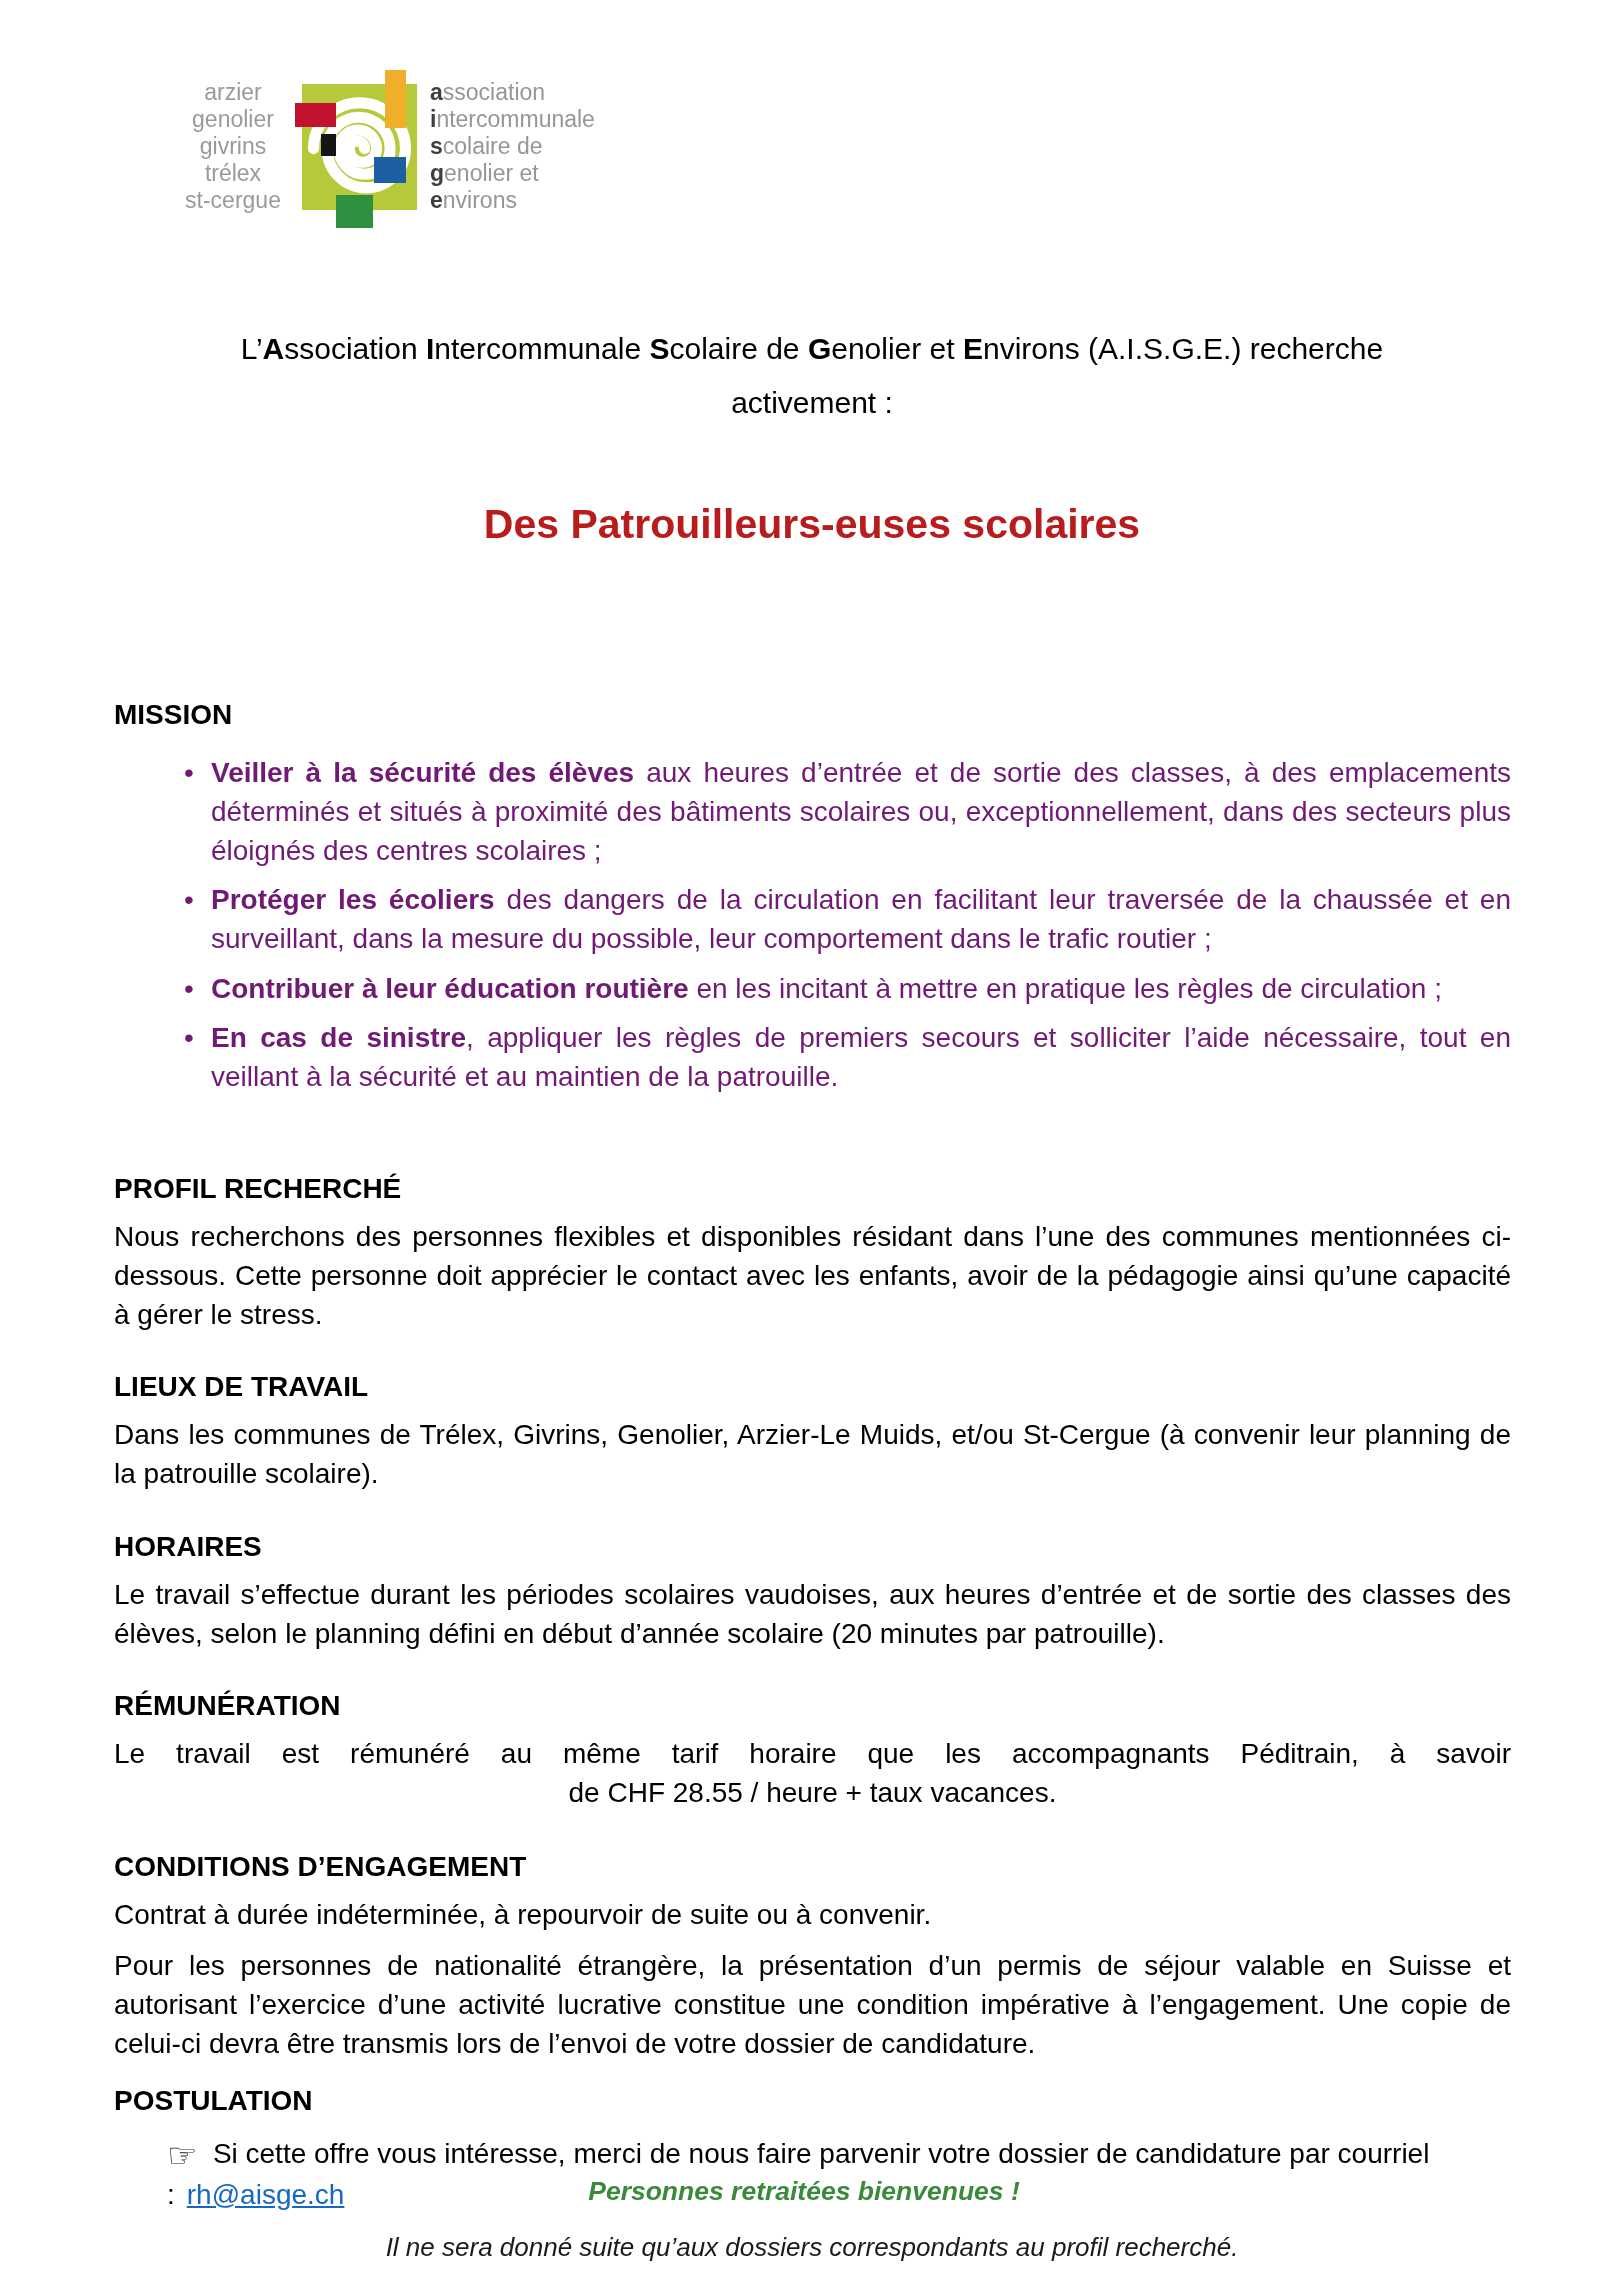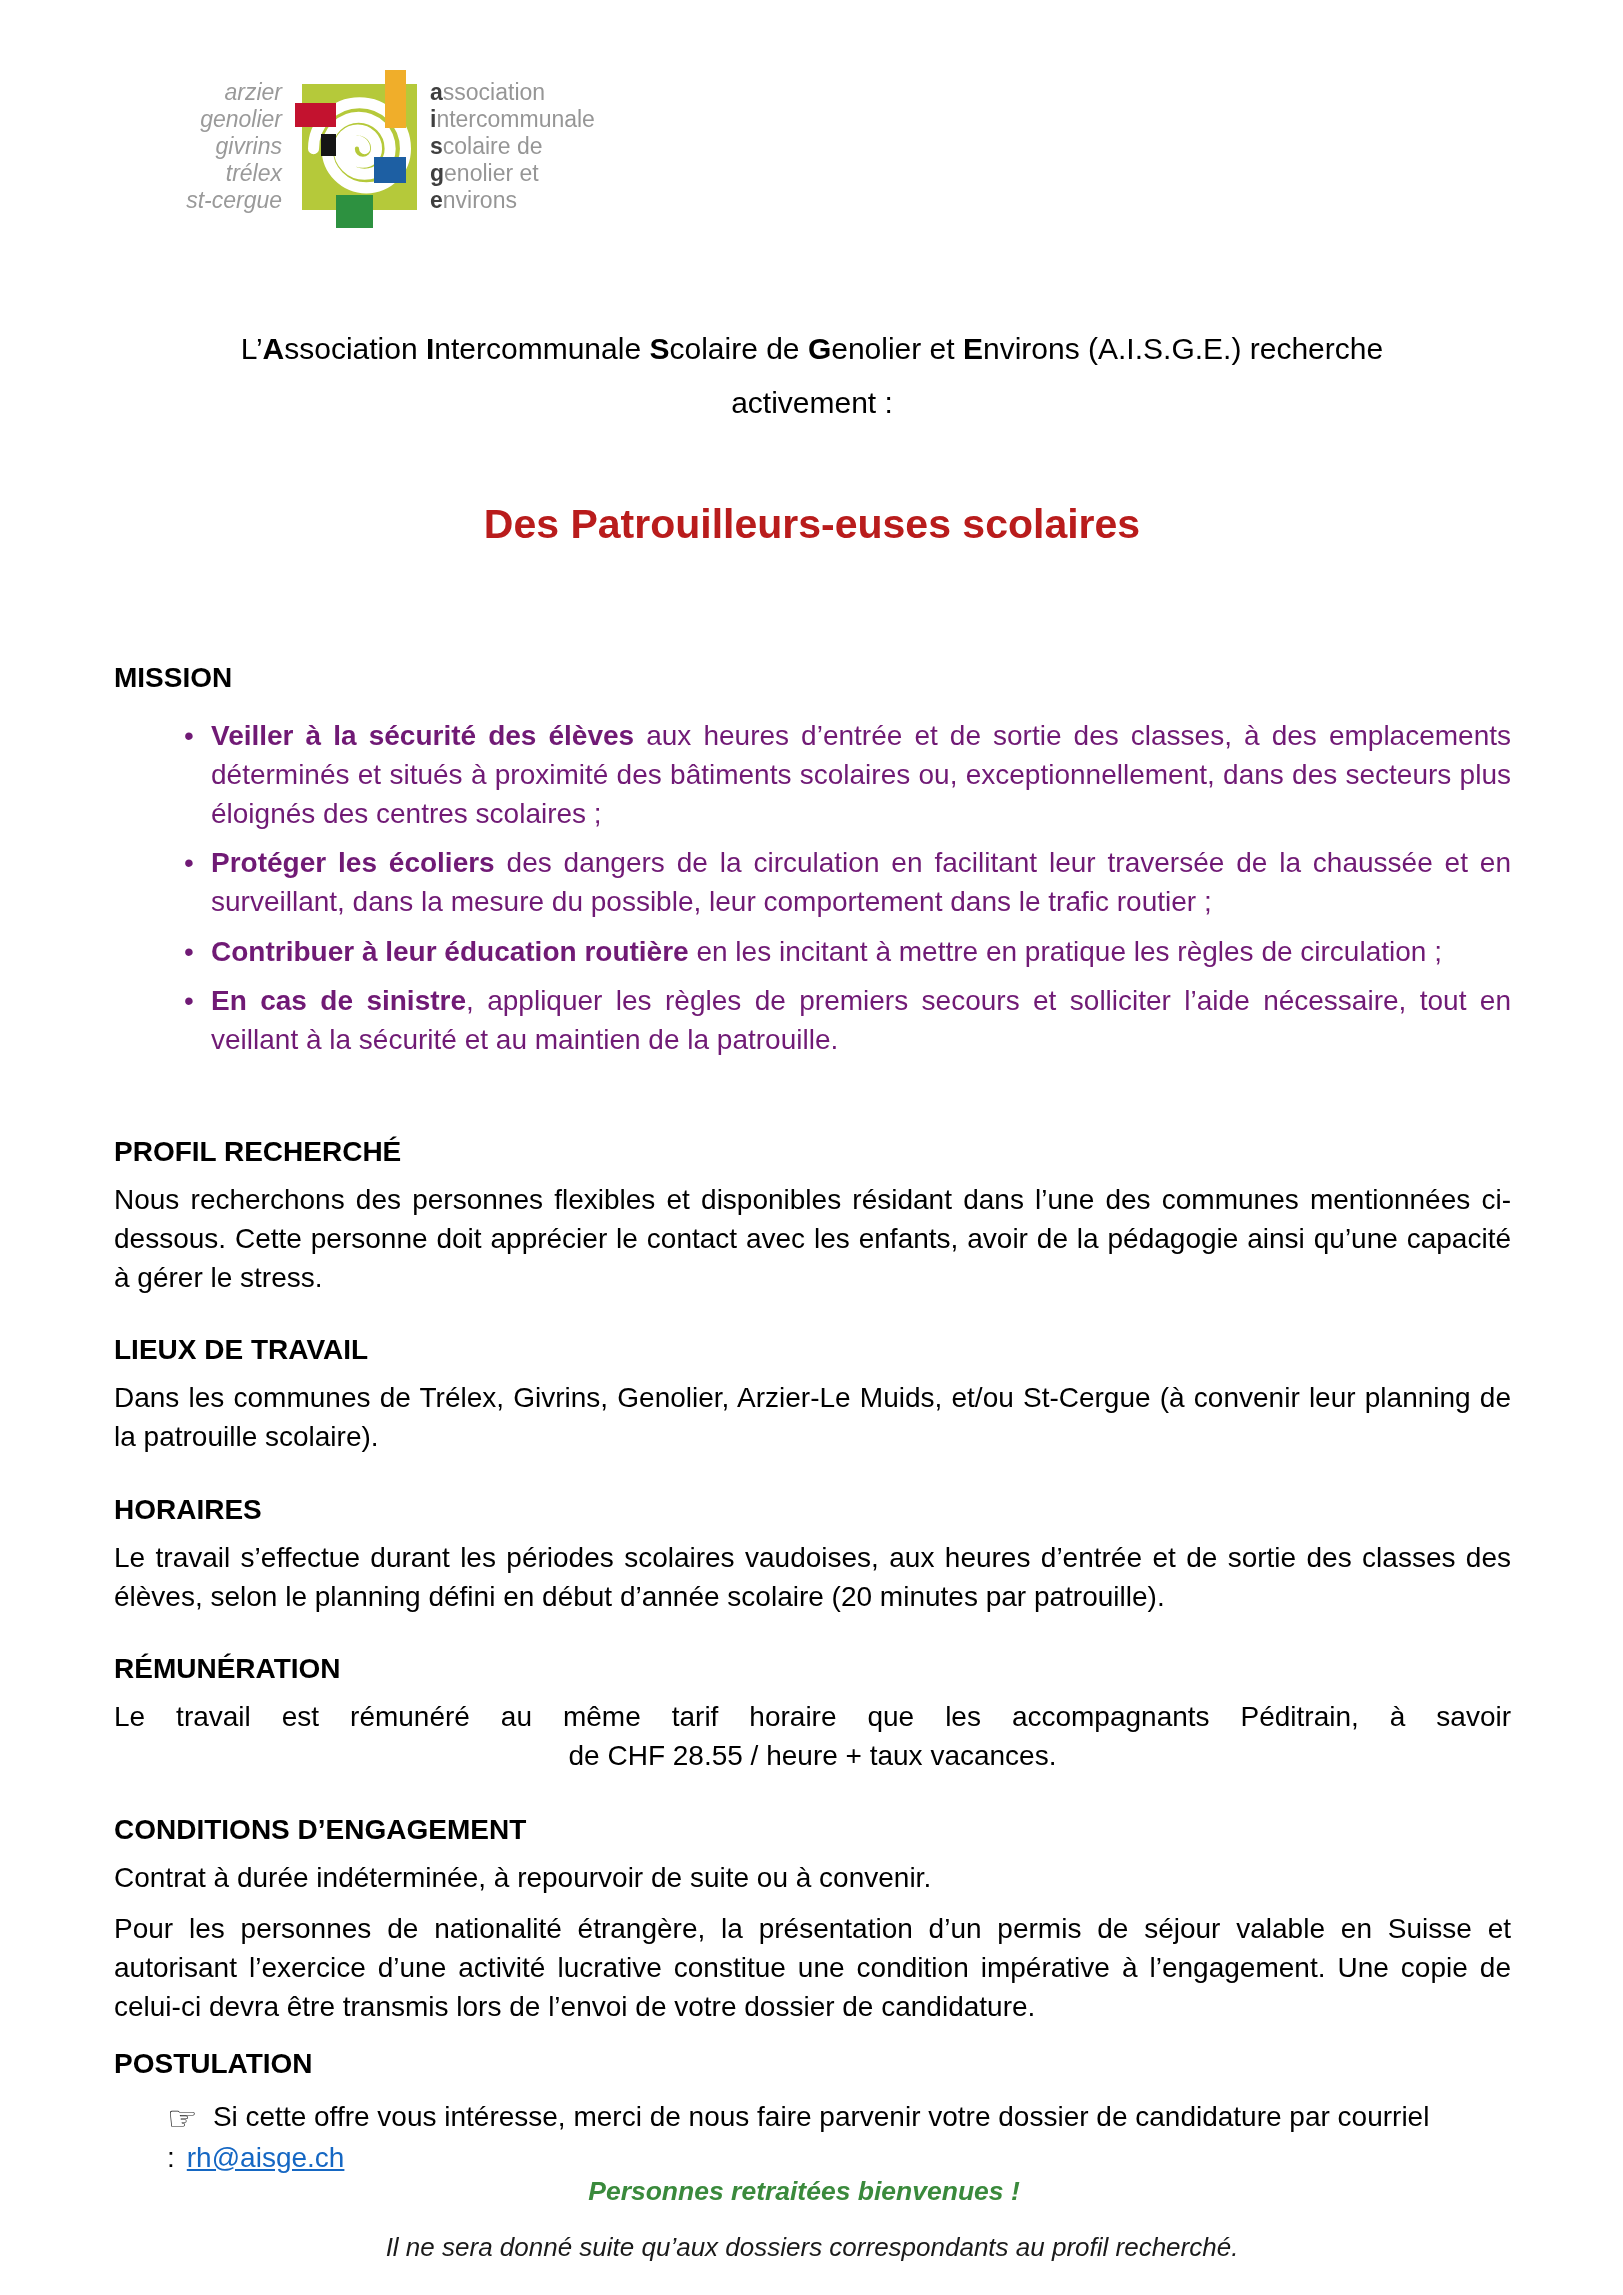--- a/index.html
+++ b/index.html
@@ -1,43 +1,43 @@
 <!DOCTYPE html>
 <html style="font-size:13.7px"><head>
 <meta charset="utf-8">
 <style>
   html,body{margin:0;padding:0;background:#ffffff;}
   .page{position:relative;width:1624px;height:2295px;background:#ffffff;overflow:hidden;
         font-family:"Liberation Sans",sans-serif;color:#0b0b0b;}
 
   
   .logo{position:absolute;left:184px;top:67px;width:513px;height:179px;}
-  .communes{position:absolute;left:0;top:12px;width:98px;text-align:right;
-            font-size:23px;line-height:27px;color:#9a9a9a;font-style:italic;}
+  .communes{position:absolute;left:0;top:12px;width:98px;text-align:center;
+            font-size:23px;line-height:27px;color:#9a9a9a;}
   .logo-mark{position:absolute;left:118px;top:17px;width:115px;height:126px;}
   .sq{position:absolute;left:0;top:0;width:115px;height:126px;background:#b5c93a;}
   .spiral{position:absolute;left:0;top:0;}
   .blk{position:absolute;}
   .blk-red{left:-6.8px;top:19px;width:41px;height:24px;background:#c3122f;}
   .blk-yellow{left:83px;top:-13.7px;width:20.5px;height:58px;background:#f0ae2a;}
   .blk-black{left:19px;top:50px;width:14.5px;height:22px;background:#151515;}
   .blk-blue{left:72px;top:73px;width:32px;height:26px;background:#1d5fa3;}
   .blk-green{left:34px;top:111px;width:37px;height:33px;background:#2d9140;}
   .org{position:absolute;left:246px;top:12px;font-size:23px;line-height:27px;color:#969696;white-space:nowrap;}
   .org b{color:#3f3f3f;font-weight:bold;}
 
   
   .intro{position:absolute;left:0;right:0;top:322px;text-align:center;
          font-size:30px;line-height:54px;color:#000;}
   .intro b{font-weight:bold;}
   .doc-title{position:absolute;left:0;right:0;top:500px;margin:0;text-align:center;
              font-size:41px;line-height:48px;font-weight:bold;color:#b91c1c;}
 
   
-  .sec{position:absolute;left:114px;width:1397px;}
+  .sec{position:absolute;left:114px;width:1397px;margin-top:37px;}
   .sec h2{margin:0;font-size:28px;line-height:39px;font-weight:bold;color:#000;}
   .sec p{margin:8.5px 0 0 0;font-size:28px;line-height:39px;text-align:justify;color:#000;}
   .sec p.second{margin-top:12px;}
   p.stretch{text-align:justify;text-align-last:justify;margin-top:8.5px;}
   p.lastline{margin-top:0;text-align:center;}
 
   .sec ul{margin:19px 0 0 0;padding:0 0 0 97px;list-style:none;}
   .sec li{position:relative;font-size:28px;line-height:39px;text-align:justify;
           margin:0 0 10.3px 0;color:#701a75;}
   .sec li::before{content:"\2022";position:absolute;left:-27px;top:0;font-size:28px;}

